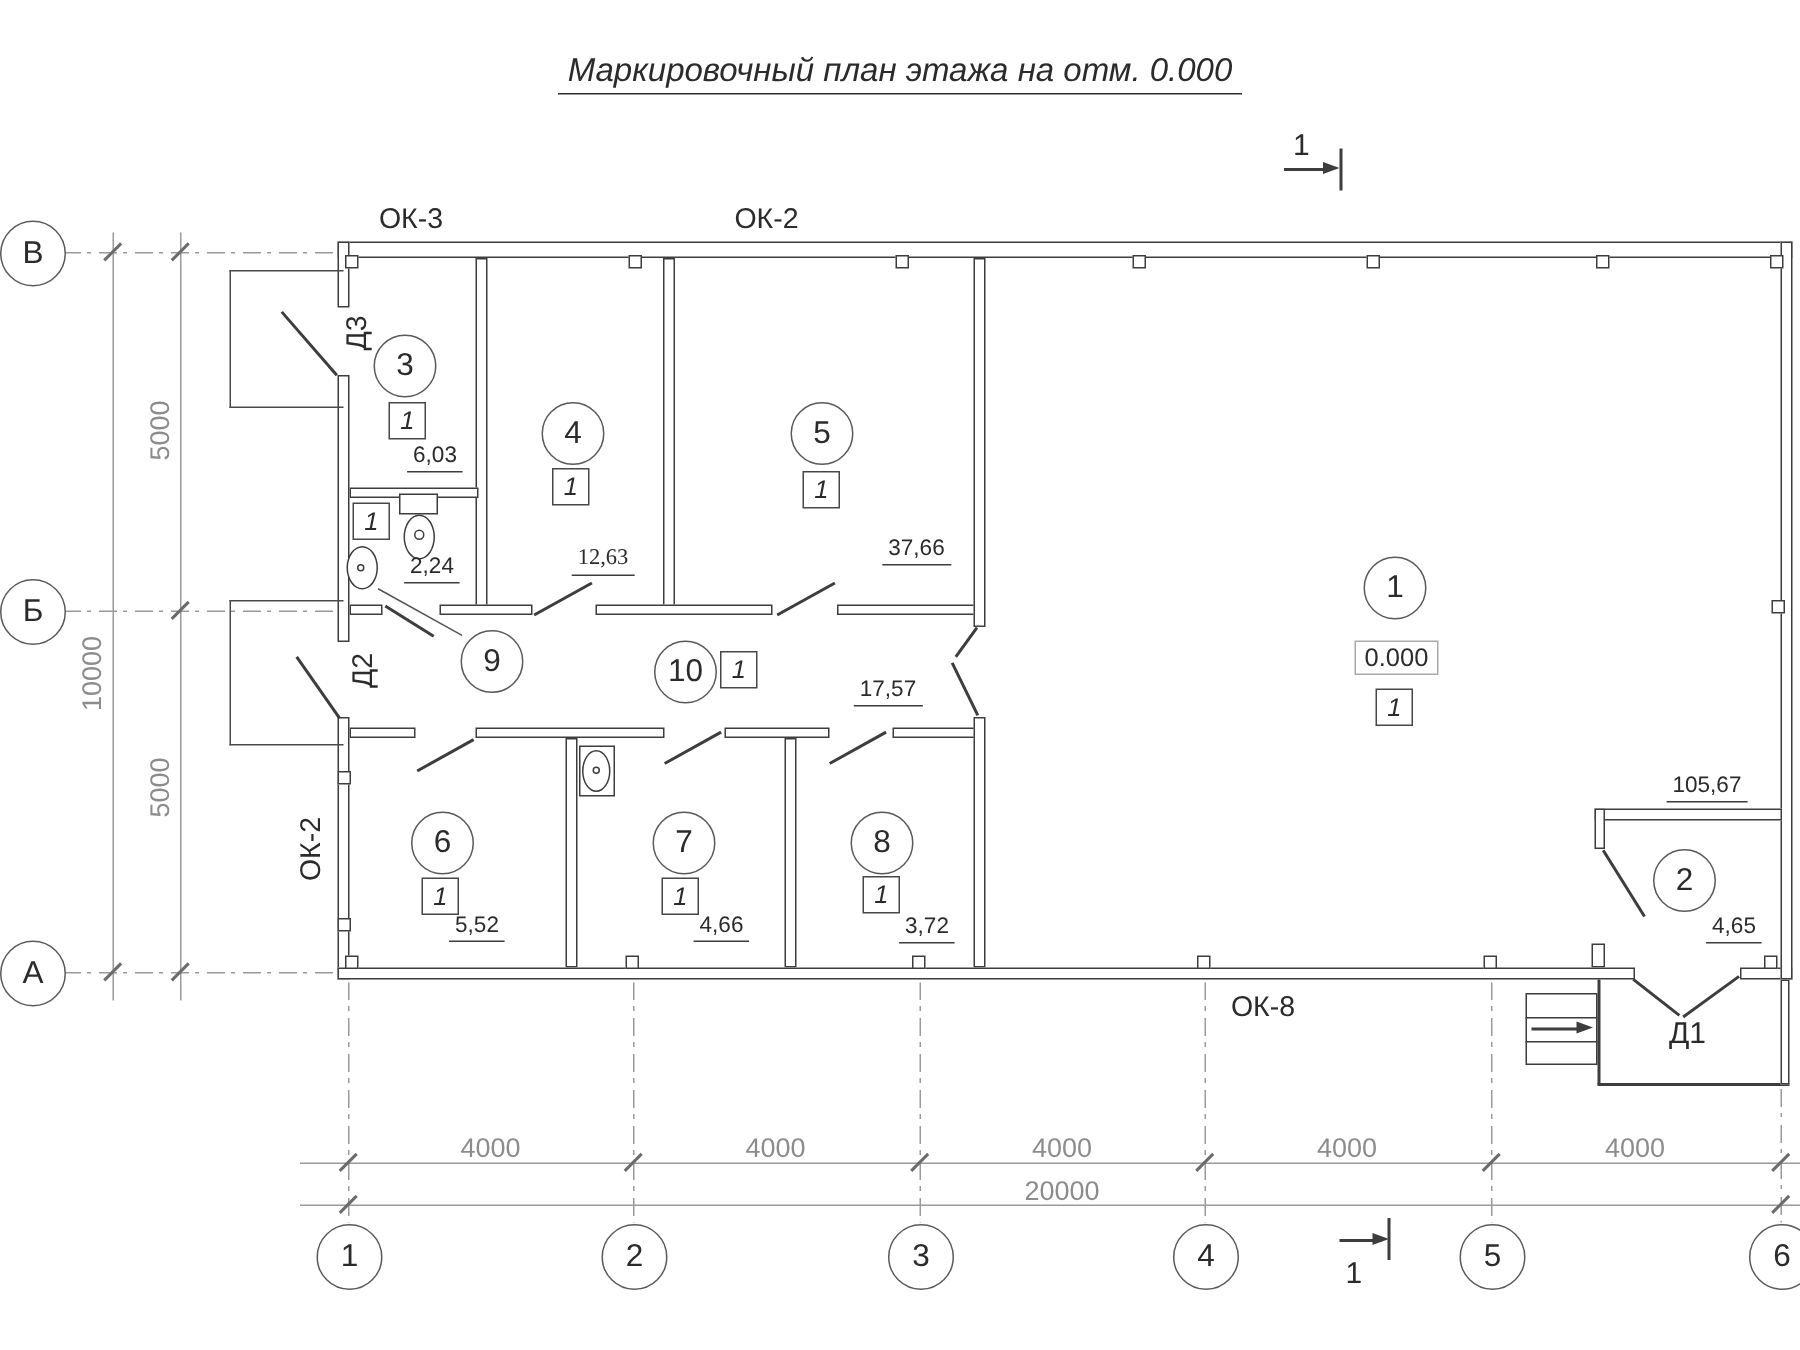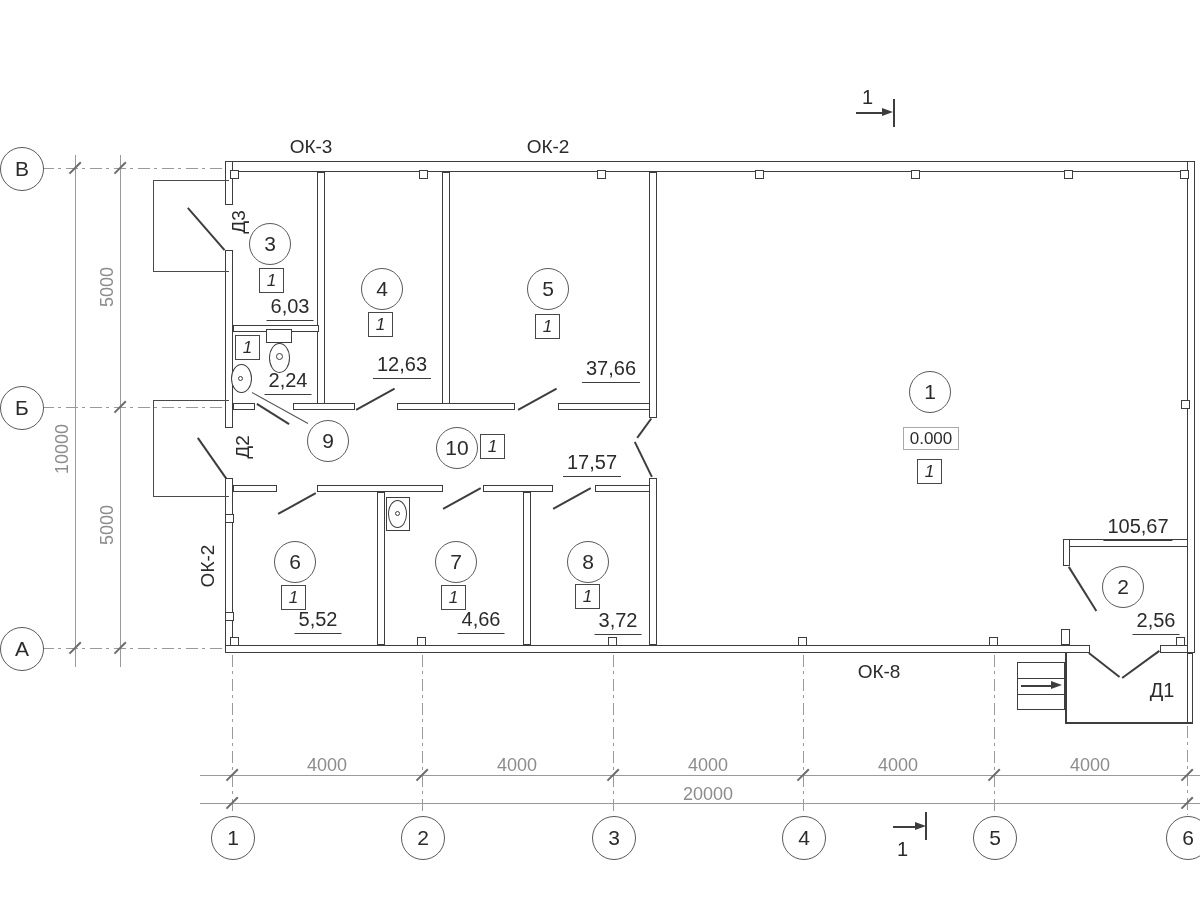--- a/index.html
+++ b/index.html
@@ -22,39 +22,40 @@
   
   .rc{position:absolute;width:40px;height:40px;border:1.3px solid #5a5a5a;border-radius:50%;
       display:flex;align-items:center;justify-content:center;font-size:21px;background:transparent;}
   .ac{position:absolute;width:42px;height:42px;border:1.3px solid #5a5a5a;border-radius:50%;
       display:flex;align-items:center;justify-content:center;font-size:21px;background:#fff;}
   
   .fbox{position:absolute;width:25px;height:25px;border:1.5px solid #474747;box-sizing:border-box;
         display:flex;align-items:center;justify-content:center;font-size:17px;font-style:italic;background:#fff;}
   
   .lbl{position:absolute;font-size:19px;white-space:nowrap;}
-  .area{position:absolute;font-size:20px;white-space:nowrap;border-bottom:1.6px solid #3d3d3d;
+  .area{position:absolute;font-size:15px;white-space:nowrap;border-bottom:1.6px solid #3d3d3d;
         padding:0 4px 2px;transform:translateX(-50%);}
   .dimtxt{position:absolute;font-size:18px;color:#8c8c8c;white-space:nowrap;transform:translateX(-50%);}
   .rot{transform:translate(-50%,-50%) rotate(-90deg);transform-origin:center;}
-  .ctr{transform:translate(-50%,-50%);margin-left:37px;}
+  .ctr{transform:translate(-50%,-50%);}
   .title{position:absolute;left:0;right:0;top:34px;text-align:center;font-size:22px;font-style:italic;}
   .title span{border-bottom:1.7px solid #2b2b2b;padding:0 6px 3px;}
   .joint{position:absolute;width:9px;height:9px;border:1.2px solid #3d3d3d;background:#fff;box-sizing:border-box;}
   .arrow-r{position:absolute;width:0;height:0;border-top:4.5px solid transparent;border-bottom:4.5px solid transparent;border-left:11px solid #3d3d3d;}
   .lvl{position:absolute;border:1px solid #a9a9a9;background:#fff;font-size:17px;
        display:flex;align-items:center;justify-content:center;}
   .fix{position:absolute;border:1.3px solid #3d3d3d;background:#fff;box-sizing:border-box;}
   .ell{border-radius:50%;}
 </style>
 </head>
 <body>
 
 <div id="plan">
 
+  <div class="title"><span>Маркировочный план этажа на отм. 0.000</span></div>
 
   <div class="lbl" style="left:862px;top:86px;font-size:20px;">1</div>
   <div class="ln" style="left:856px;top:112px;width:30px;height:1.5px;"></div>
   <div class="arrow-r" style="left:882px;top:108px;"></div>
   <div class="ln" style="left:893px;top:99px;width:1.5px;height:28px;"></div>
 
   <div class="wall" style="left:225px;top:161px;width:970px;height:11px;"></div>
   <div class="wall" style="left:225px;top:161px;width:8px;height:44px;"></div>
   <div class="wall" style="left:225px;top:250px;width:8px;height:178px;"></div>
   <div class="wall" style="left:225px;top:478px;width:8px;height:175px;"></div>
@@ -163,28 +164,28 @@
   <div class="fbox" style="left:480px;top:434px;">1</div>
   <div class="fbox" style="left:281px;top:585px;">1</div>
   <div class="fbox" style="left:441px;top:585px;">1</div>
   <div class="fbox" style="left:575px;top:584px;">1</div>
   <div class="fbox" style="left:917px;top:459px;">1</div>
 
   <div class="lvl" style="left:903px;top:427px;width:54px;height:21px;">0.000</div>
 
   <div class="area" style="left:290px;top:295px;">6,03</div>
   <div class="area" style="left:288px;top:369px;">2,24</div>
-  <div class="area" style="left:402px;top:353px;">12,63</div>
+  <div class="area" style="left:402px;top:364px;font-family:Liberation Serif, serif;">12,63</div>
   <div class="area" style="left:611px;top:357px;">37,66</div>
   <div class="area" style="left:592px;top:451px;">17,57</div>
   <div class="area" style="left:318px;top:608px;">5,52</div>
   <div class="area" style="left:481px;top:608px;">4,66</div>
   <div class="area" style="left:618px;top:609px;">3,72</div>
   <div class="area" style="left:1138px;top:515px;">105,67</div>
-  <div class="area" style="left:1156px;top:609px;">2,56</div>
+  <div class="area" style="left:1156px;top:609px;">4,65</div>
 
   <div class="dd-h" style="left:42px;top:168px;width:183px;"></div>
   <div class="dd-h" style="left:42px;top:407px;width:183px;"></div>
   <div class="dd-h" style="left:42px;top:648px;width:183px;"></div>
   <div class="ln-g" style="left:120px;top:155px;width:1px;height:512px;"></div>
   <div class="ln-g" style="left:75px;top:155px;width:1px;height:512px;"></div>
   <div class="tick" style="left:112px;top:167px;"></div>
   <div class="tick" style="left:112px;top:406px;"></div>
   <div class="tick" style="left:112px;top:647px;"></div>
   <div class="tick" style="left:67px;top:167px;"></div>

